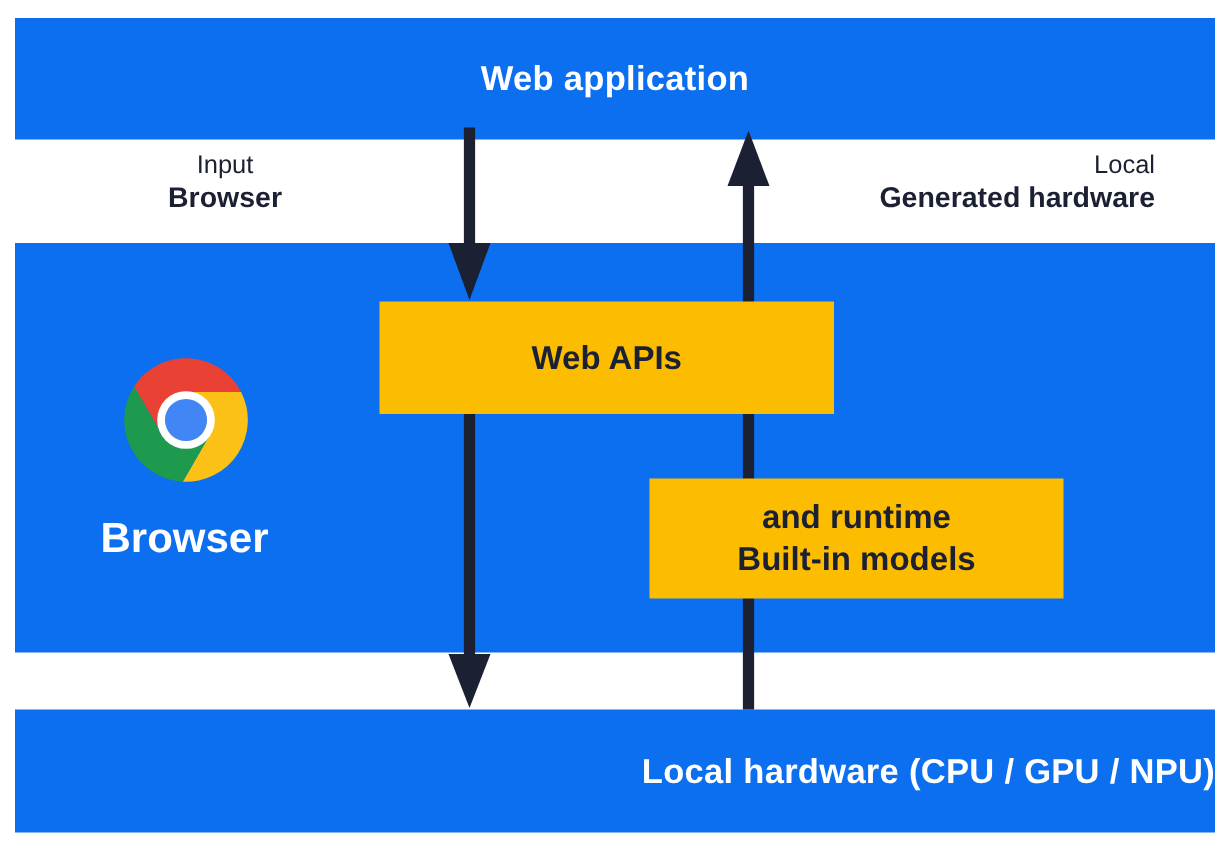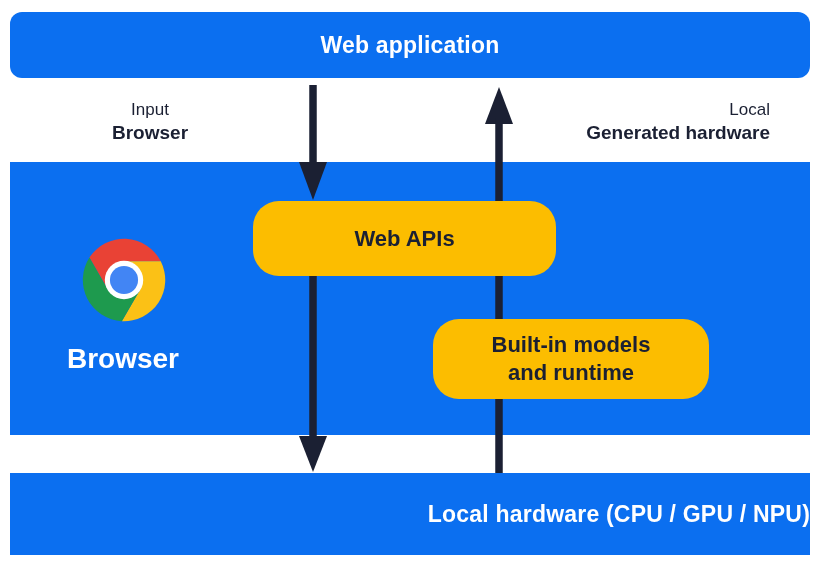--- a/index.html
+++ b/index.html
@@ -11,21 +11,21 @@
     overflow:hidden;
     font-family:"Liberation Sans","DejaVu Sans",sans-serif;
   }
   .layer{
     position:absolute;
     left:10px;width:800px;
     background:var(--blue,#0B6FF0);
     display:flex;align-items:center;justify-content:center;
     z-index:1;
   }
-  .layer-top{top:12px;height:66px;border-radius:12px;}
+  .layer-top{top:12px;height:81px;}
   .layer-middle{top:162px;height:273px;}
   .layer-bottom{top:473px;height:82px;justify-content:flex-end;}
   .layer-title{
     color:#ffffff;
     font-size:23px;
     font-weight:700;
     letter-spacing:.2px;
   }
   .io-block{
     position:absolute;
@@ -44,21 +44,20 @@
   .ybox{
     position:absolute;
     background:var(--yellow,#FCBD00);
     display:flex;flex-direction:column;align-items:center;justify-content:center;
     z-index:3;
     color:var(--dark,#1B2033);
     font-weight:700;
     font-size:22px;
     line-height:28px;
     text-align:center;
-    border-radius:26px;
   }
   .ybox-webapis{left:253px;top:201px;width:303px;height:75px;}
   .ybox-builtin{left:433px;top:319px;width:276px;height:80px;}
   .chrome-icon{
     position:absolute;left:79px;top:235px;width:90px;height:90px;z-index:2;
   }
   .browser-label{
     position:absolute;left:43px;top:343px;width:160px;
     text-align:center;color:#ffffff;font-size:28px;font-weight:700;
     z-index:2;
@@ -112,17 +111,17 @@
     <circle cx="48" cy="48" r="15" fill="#4285F4"></circle>
   </svg>
 
   <div class="browser-label">Browser</div>
 
   <div class="ybox ybox-webapis">
     <span>Web APIs</span>
   </div>
 
   <div class="ybox ybox-builtin">
+    <span>and runtime</span>
     <span>Built-in models</span>
-    <span>and runtime</span>
   </div>
 
 </div>
 
 </body></html>

